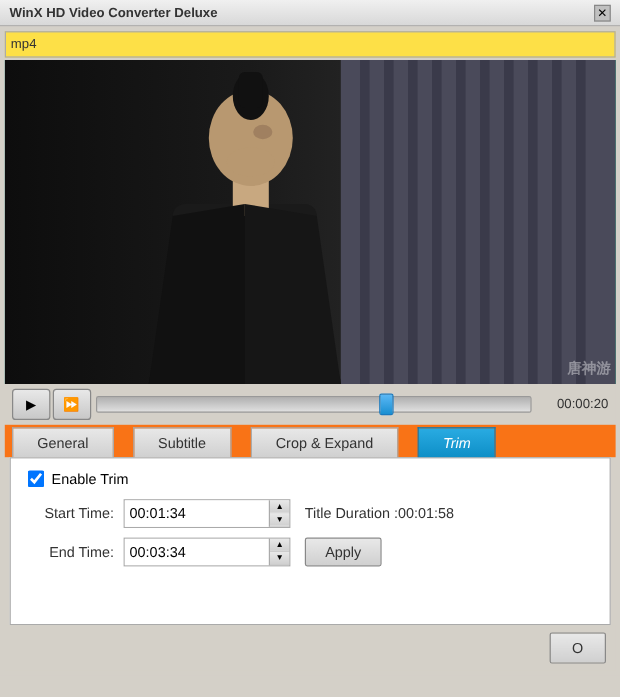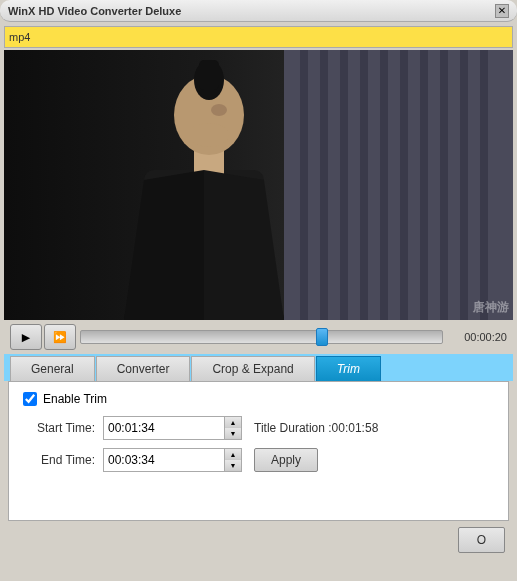--- a/index.html
+++ b/index.html
@@ -14,21 +14,20 @@
 
     
     .title-bar {
       height: 22px;
       background: linear-gradient(to bottom, #f0f0f0, #d8d8d8);
       display: flex;
       align-items: center;
       justify-content: space-between;
       padding: 0 8px;
       border-bottom: 1px solid #aaa;
-      border-radius: 10px;
     }
     .title-bar-text {
       font-size: 11px;
       color: #333;
       font-weight: bold;
     }
     .title-bar-close {
       width: 14px;
       height: 14px;
       background: #c0c0c0;
@@ -129,22 +128,22 @@
       color: #333;
       white-space: nowrap;
       min-width: 60px;
       text-align: right;
     }
 
     
     .tabs-row {
       display: flex;
       padding: 2px 6px 0;
-      gap: 1px;
-      background: #7dd3fc;
+      gap: 16px;
+      background: #f97316;
     }
 
     .tab {
       padding: 5px 20px;
       border: 1px solid #aaa;
       background: linear-gradient(to bottom, #e8e8e8, #d0d0d0);
       cursor: pointer;
       font-size: 12px;
       color: #333;
       border-bottom: none;
@@ -344,21 +343,21 @@
       <div class="ctrl-btn">⏩</div>
     </div>
     <div class="seek-bar">
       <div class="seek-thumb"></div>
     </div>
     <div class="time-display">00:00:20</div>
   </div>
 
   <div class="tabs-row">
     <div class="tab">General</div>
-    <div class="tab">Converter</div>
+    <div class="tab">Subtitle</div>
     <div class="tab">Crop &amp; Expand</div>
     <div class="tab active">Trim</div>
   </div>
 
   <div class="tab-content">
 
     <div class="enable-trim-row">
       <input type="checkbox" checked="" style="">
       <span>Enable Trim</span>
     </div>

